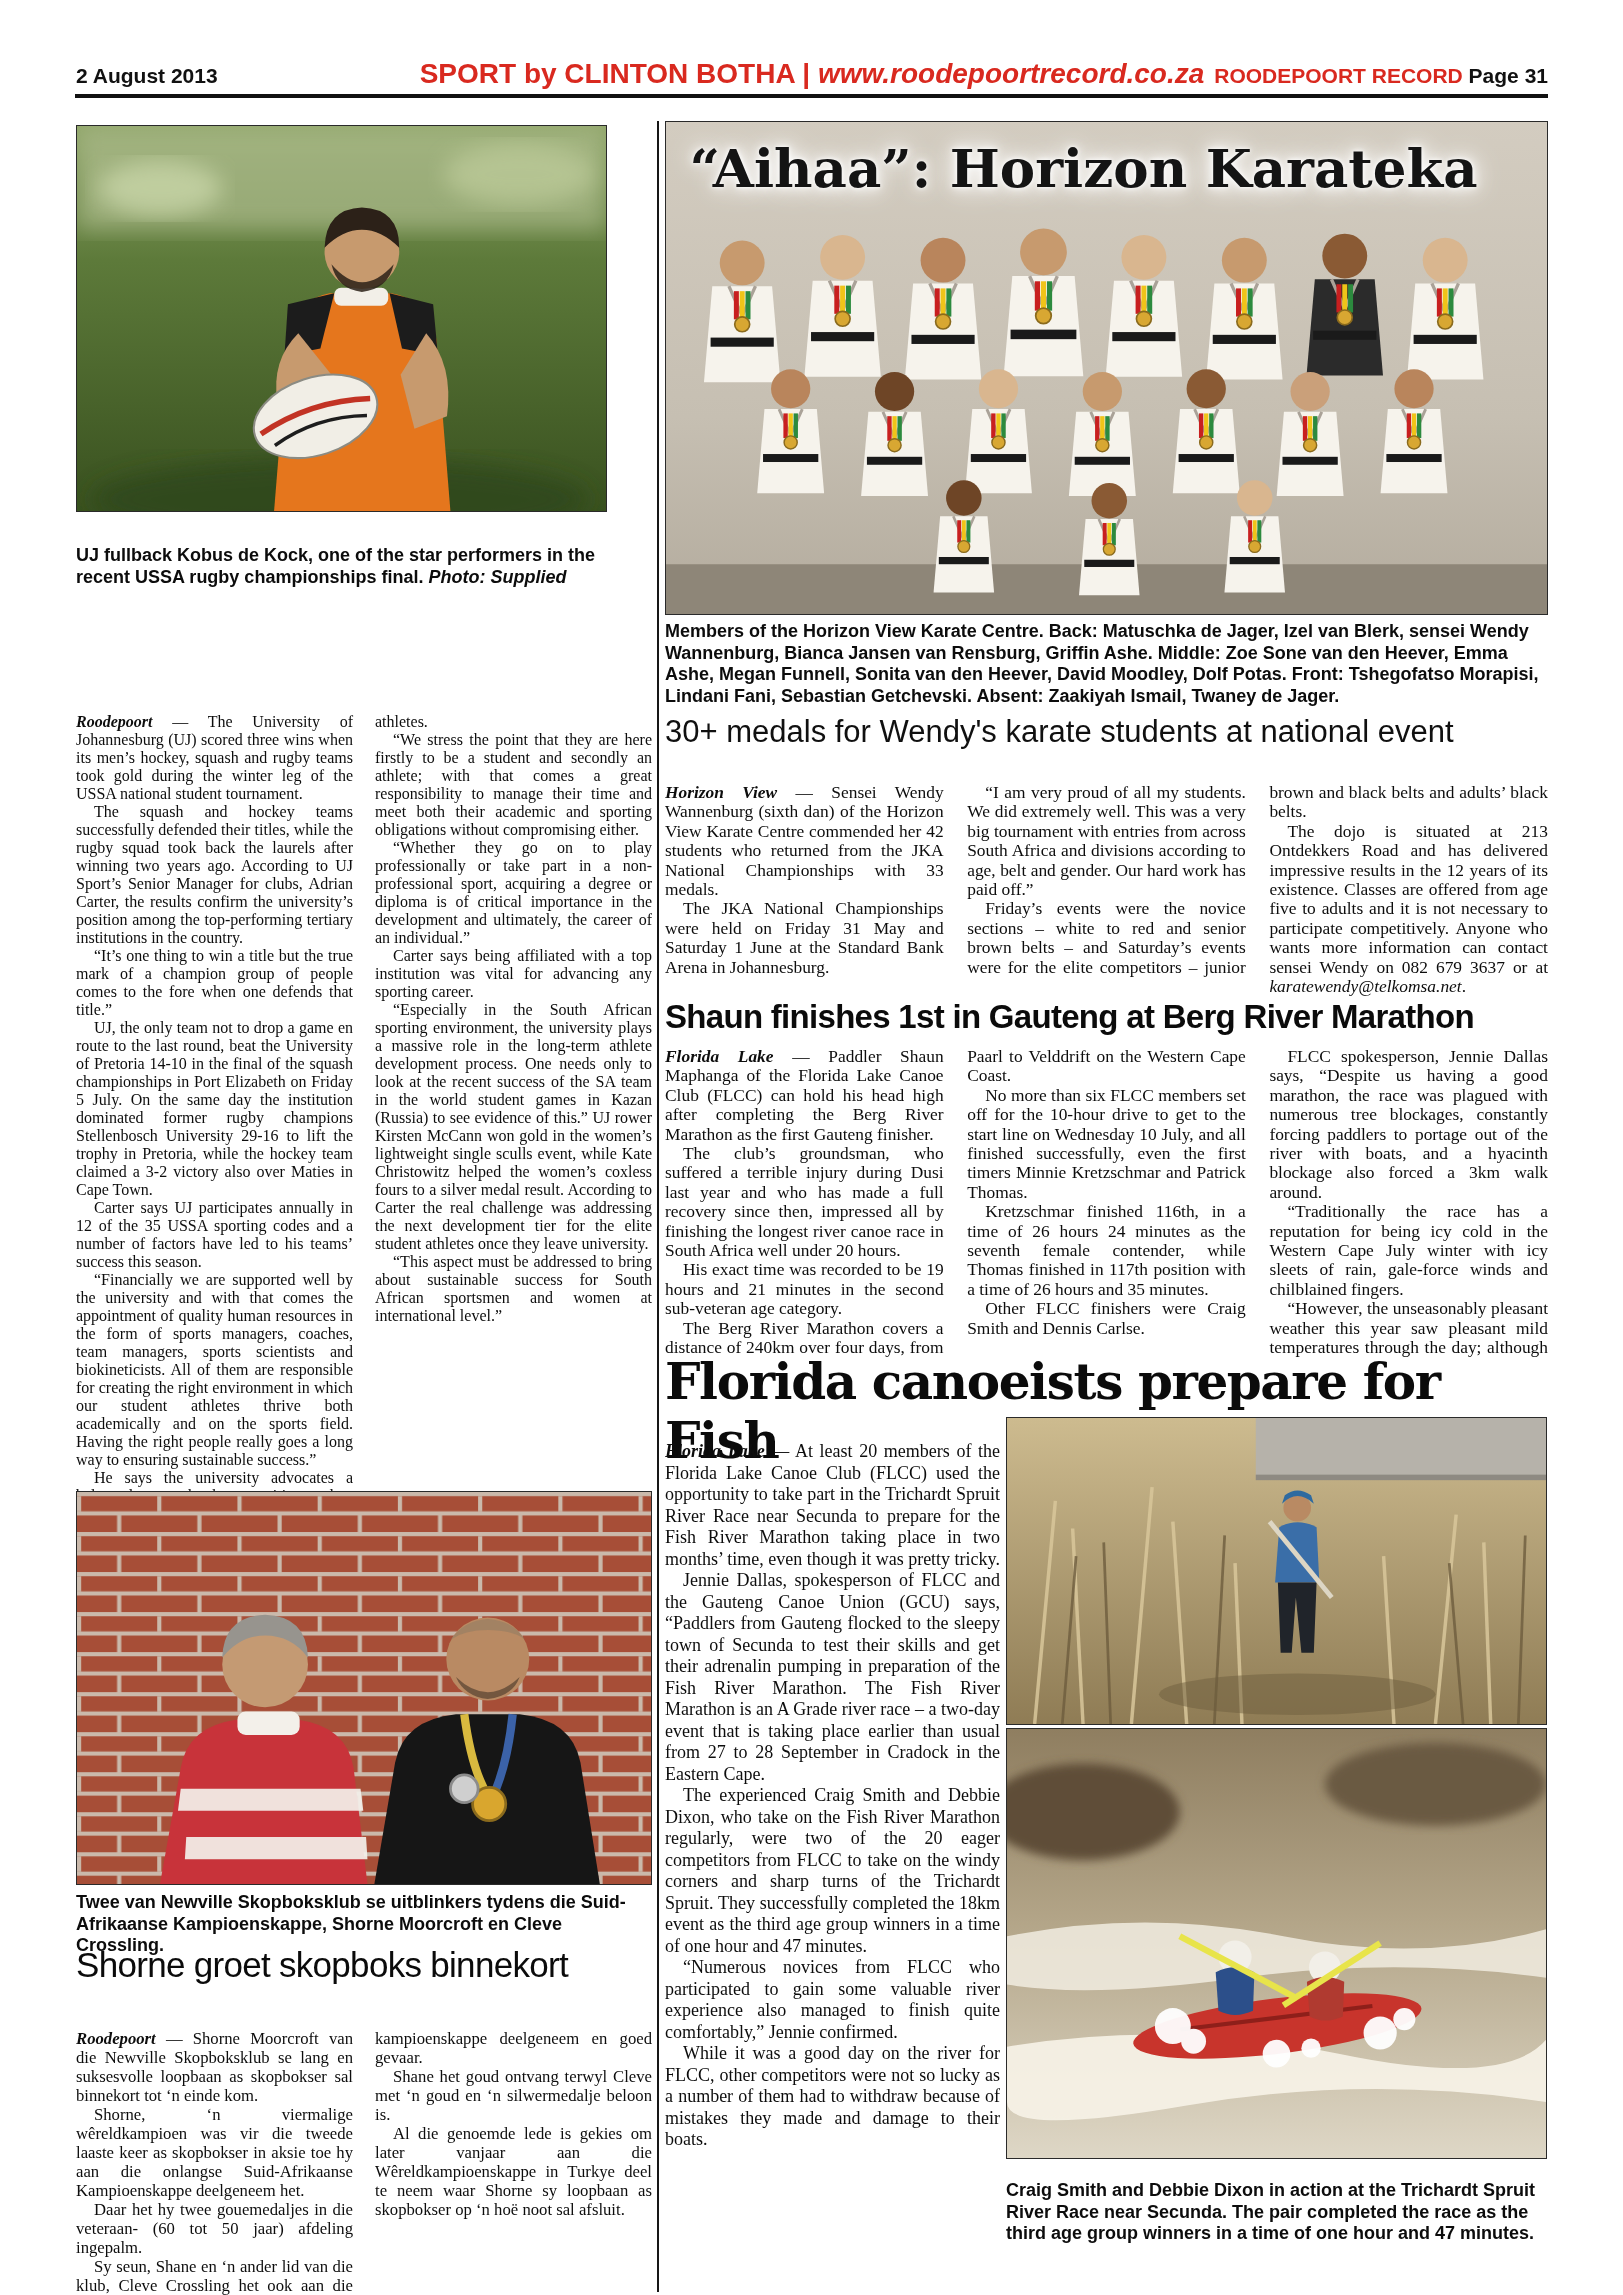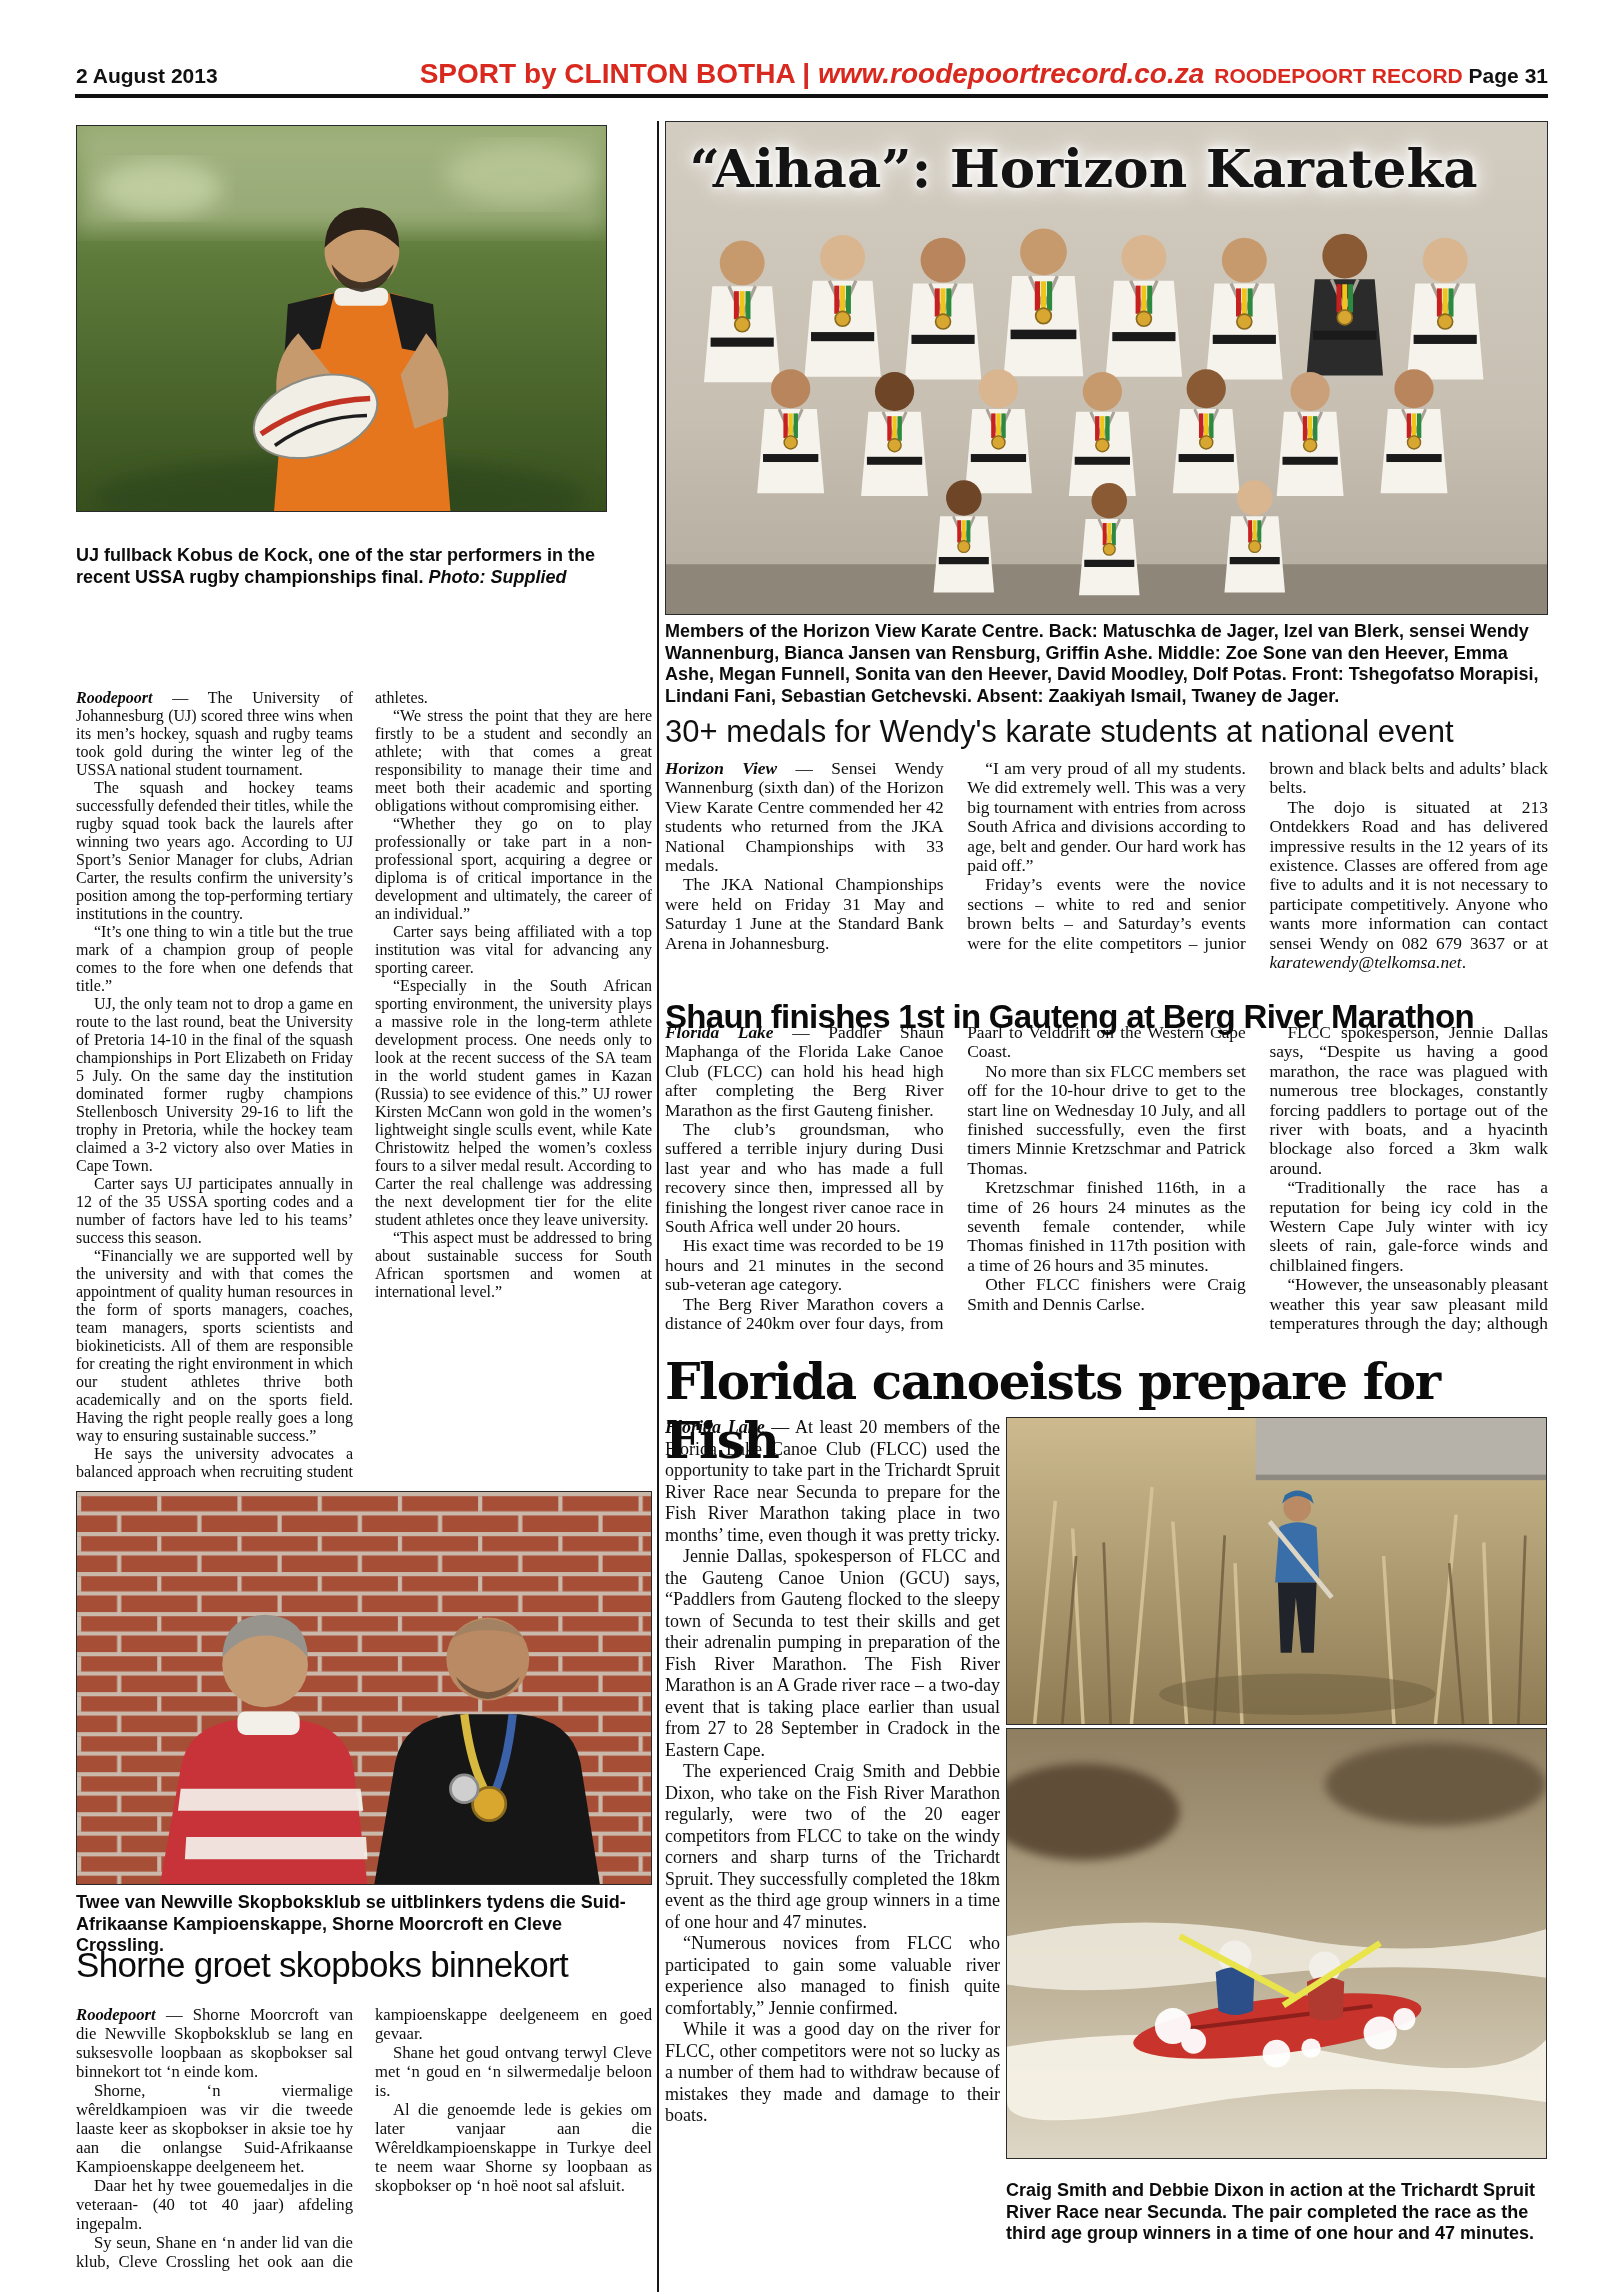--- a/index.html
+++ b/index.html
@@ -29,21 +29,21 @@
   .headline-sans-xl{font-family:"Liberation Sans",sans-serif;font-weight:bold;font-size:51px;line-height:58px;
                     letter-spacing:-1.4px;color:#0b0b0b;}
   .headline-sans-md{font-family:"Liberation Sans",sans-serif;font-weight:bold;font-size:33px;letter-spacing:-0.7px;color:#0b0b0b;margin-top:19px;}
   .headline-sans-reg{font-family:"Liberation Sans",sans-serif;font-weight:400;font-size:31px;letter-spacing:0;color:#101010;}
   .headline-sans-light{font-family:"Liberation Sans",sans-serif;font-weight:400;font-size:35px;letter-spacing:-0.7px;color:#0b0b0b;}
   .headline-slab{font-family:"DejaVu Serif",serif;font-weight:bold;font-size:50px;letter-spacing:-1.4px;color:#0b0b0b;}
   .overlay-head{font-family:"DejaVu Serif",serif;font-weight:bold;font-size:53px;color:#141414;
                 text-shadow:0 0 4.2px #fff,0 0 11px rgba(255,255,255,.96),0 0 21px rgba(255,255,255,.92),0 0 30.5px rgba(255,255,255,.85);}
 
   
-  .body{ text-align:justify; overflow:hidden;}
+  .body{ text-align:justify; overflow:hidden;margin-top:24px;}
   .body p{margin:0;text-indent:18px;}
   .body p.lead{text-indent:0;}
   .dateline{font-weight:bold;font-style:italic;}
   .em{font-style:italic;}
   .bt-left{font-size:16px;line-height:18px;}
   .bt-left2{font-size:16.7px;line-height:19px;}
   .bt-right{font-size:17.4px;line-height:19.4px;}
   .bt-fl{font-size:18px;line-height:21.5px;}
   .cols2{column-count:2;column-gap:22px;column-fill:auto;}
   .cols3{column-count:3;column-gap:23.6px;column-fill:auto;}
@@ -151,21 +151,21 @@
     </svg>
   </div>
 
   <div class="abs caption" style="left:76px;top:1892px;width:555px;">Twee van Newville Skopboksklub se uitblinkers tydens die Suid-Afrikaanse Kampioenskappe, Shorne Moorcroft en Cleve Crossling.</div>
 
   <div class="abs headline-sans-light" style="left:76px;top:1945px;width:576px;">Shorne groet skopboks binnekort</div>
 
   <div class="abs body bt-left2 cols2" style="left:76px;top:2005px;width:576px;height:287px;">
     <p class="lead"><span class="dateline">Roodepoort</span><span> — </span><span>Shorne Moorcroft van die Newville Skopboksklub se lang en suksesvolle loopbaan as skopbokser sal binnekort tot ‘n einde kom.</span></p>
     <p>Shorne, ‘n viermalige wêreldkampioen was vir die tweede laaste keer as skopbokser in aksie toe hy aan die onlangse Suid-Afrikaanse Kampioenskappe deelgeneem het.</p>
-    <p>Daar het hy twee gouemedaljes in die veteraan- (40 tot 40 jaar) afdeling ingepalm.</p>
+    <p>Daar het hy twee gouemedaljes in die veteraan- (60 tot 50 jaar) afdeling ingepalm.</p>
     <p>Sy seun, Shane en ‘n ander lid van die klub, Cleve Crossling het ook aan die kampioenskappe deelgeneem en goed gevaar.</p>
     <p>Shane het goud ontvang terwyl Cleve met ‘n goud en ‘n silwermedalje beloon is.</p>
     <p>Al die genoemde lede is gekies om later vanjaar aan die Wêreldkampioenskappe in Turkye deel te neem waar Shorne sy loopbaan as skopbokser op ‘n hoë noot sal afsluit.</p>
   </div>
 
   <div class="abs photo" style="left:665px;top:121px;width:883px;height:494px;">
     <svg viewBox="0 0 1272 712" preserveAspectRatio="none">
       <defs>
         <linearGradient id="gwall" x1="0" y1="0" x2="0" y2="1">
           <stop offset="0" stop-color="#d3ccc0"></stop>

